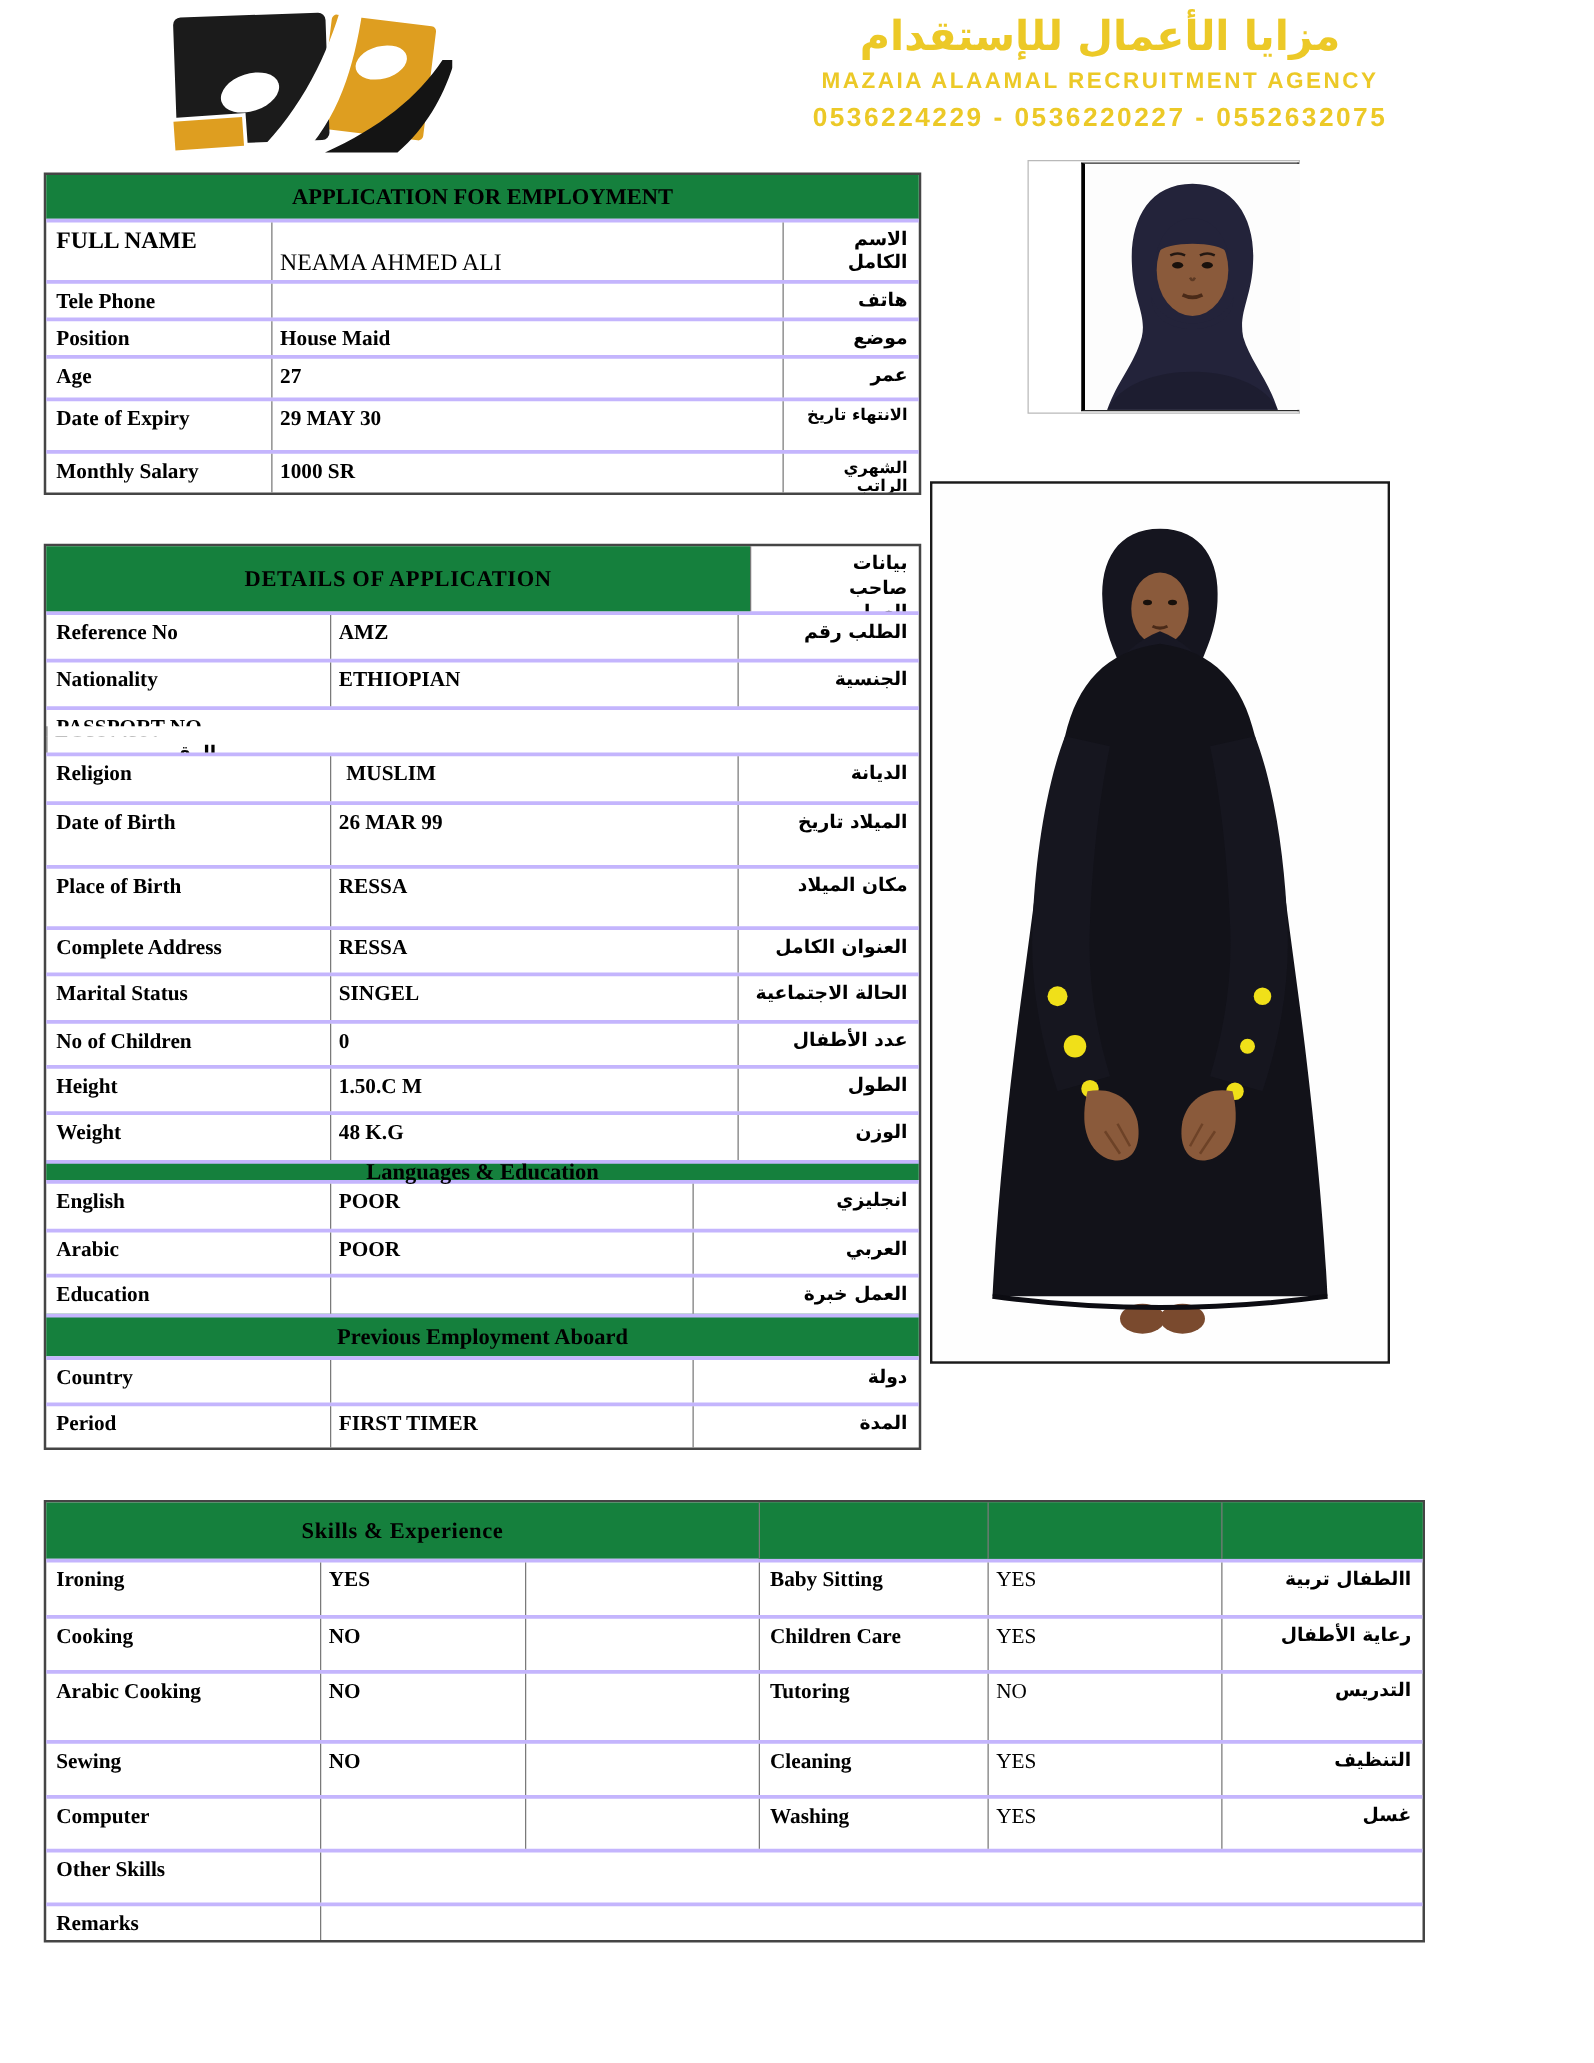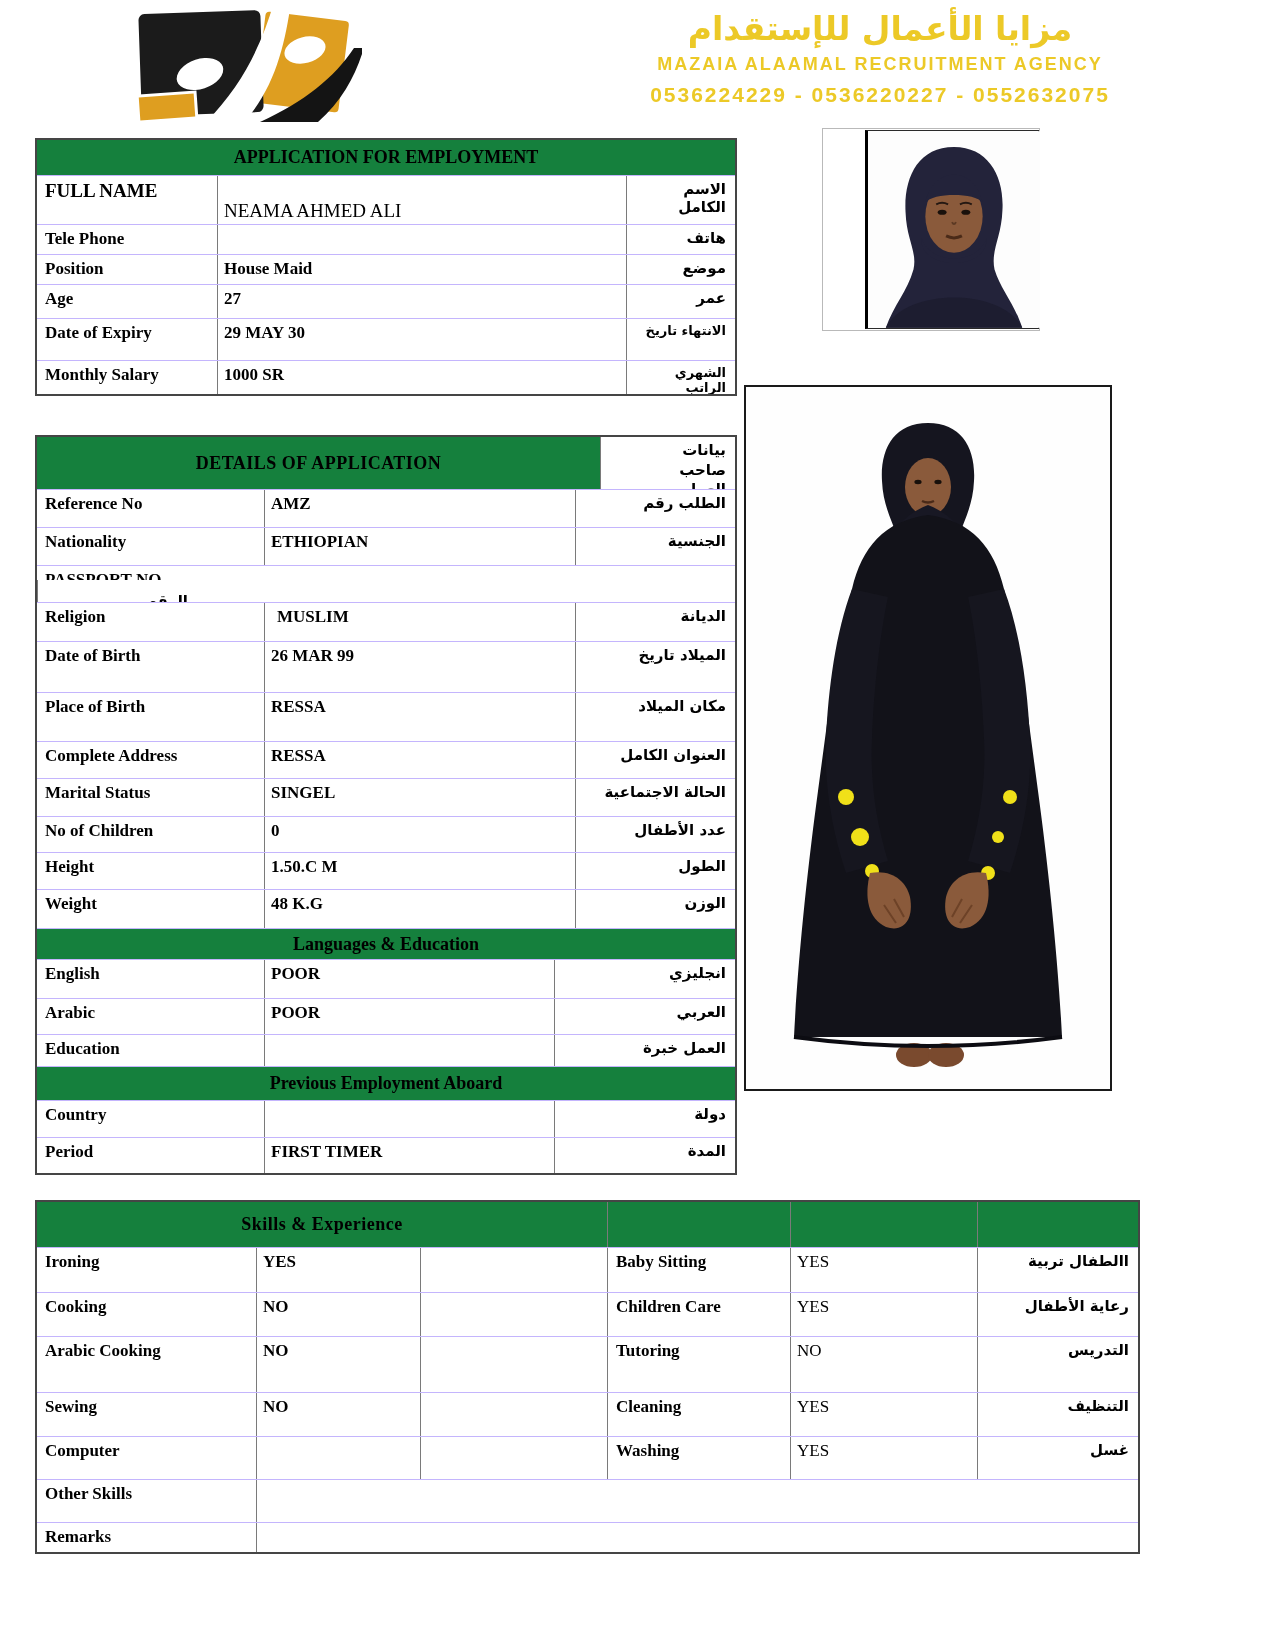--- a/index.html
+++ b/index.html
@@ -17,41 +17,41 @@
   .agency-en {
     font-family:"Liberation Sans", sans-serif; font-weight:bold; font-size:18px;
     color:#ecc927; letter-spacing:2px; margin-top:6px;
   }
   .agency-ph {
     font-family:"Liberation Sans", sans-serif; font-weight:bold; font-size:21px;
     color:#ecc927; letter-spacing:2px; margin-top:8px;
   }
   
   .tbl { position:absolute; background:#fff; border:2px solid #454545; box-sizing:border-box; }
-  .trow { display:flex; border-top:1px solid #c4b5fd; box-sizing:border-box; align-items:stretch; }
+  .trow { display:flex; border-top:3px solid #c4b5fd; box-sizing:border-box; align-items:stretch; }
   .trow.first { border-top:none; }
   .tcell {
     border-left:1px solid #7a7a7a; box-sizing:border-box; padding:4px 6px;
     overflow:hidden; display:flex; align-items:flex-start;
   }
   .tcell.nb { border-left:none; }
   .yellow { background:#15803d; }
   .lbl { font-weight:bold; font-size:17px; padding-left:8px; }
   .val { font-weight:bold; font-size:17px; }
   .val-reg { font-weight:normal; font-size:17px; }
   .ar {
     direction:rtl; text-align:right; justify-content:flex-start; font-weight:bold;
     font-size:15px; font-family:"DejaVu Sans", sans-serif; padding-right:9px;
   }
   .band { justify-content:center; align-items:center; font-weight:bold; font-size:18px; }
   .ttitle { justify-content:center; font-weight:bold; font-size:18px; letter-spacing:.5px; }
   
   .w-a1{ width:180px; } .w-a2{ flex:1; } .w-a3{ width:109px; }
   
-  .w-d1{ width:227px; } .w-d2{ flex:1; } .w-d3{ width:160px; }
+  .w-d1{ width:227px; } .w-d2{ flex:1; } .w-d3{ width:145px; }
   .w-dh1{ width:563px; } .w-dh2{ flex:1;padding-left:37px; }
   
   .w-s1{ width:219px; } .w-s2{ width:164px; } .w-s3{ width:187px; }
   .w-s4{ width:183px; } .w-s5{ width:187px; } .w-s6{ flex:1; }
   .w-sh1{ width:570px; }
   .vbottom { align-items:flex-end; font-weight:normal; font-size:19px; padding-bottom:2px; }
   
   .photo-passport {
     position:absolute; left:822px; top:128px; width:218px; height:203px;
     background:#fff; border:1px solid #b9b9b9; box-sizing:border-box;
@@ -231,21 +231,21 @@
       <div class="tcell nb lbl w-d1">Height</div>
       <div class="tcell val w-d2">1.50.C M</div>
       <div class="tcell ar w-d3">الطول</div>
     </div>
     <div class="trow" style="height:39px;">
       <div class="tcell nb lbl w-d1">Weight</div>
       <div class="tcell val w-d2">48 K.G</div>
       <div class="tcell ar w-d3">الوزن</div>
     </div>
 
-    <div class="trow yellow band" style="height:31px;text-align:center;">
+    <div class="trow yellow band" style="height:16px;text-align:center;">
       <span>Languages &amp; Education</span>
     </div>
 
     <div class="trow" style="height:39px;">
       <div class="tcell nb lbl w-d1">English</div>
       <div class="tcell val" style="width:290px;">POOR</div>
       <div class="tcell ar" style="flex:1;">انجليزي</div>
     </div>
     <div class="trow" style="height:36px;">
       <div class="tcell nb lbl w-d1">Arabic</div>

